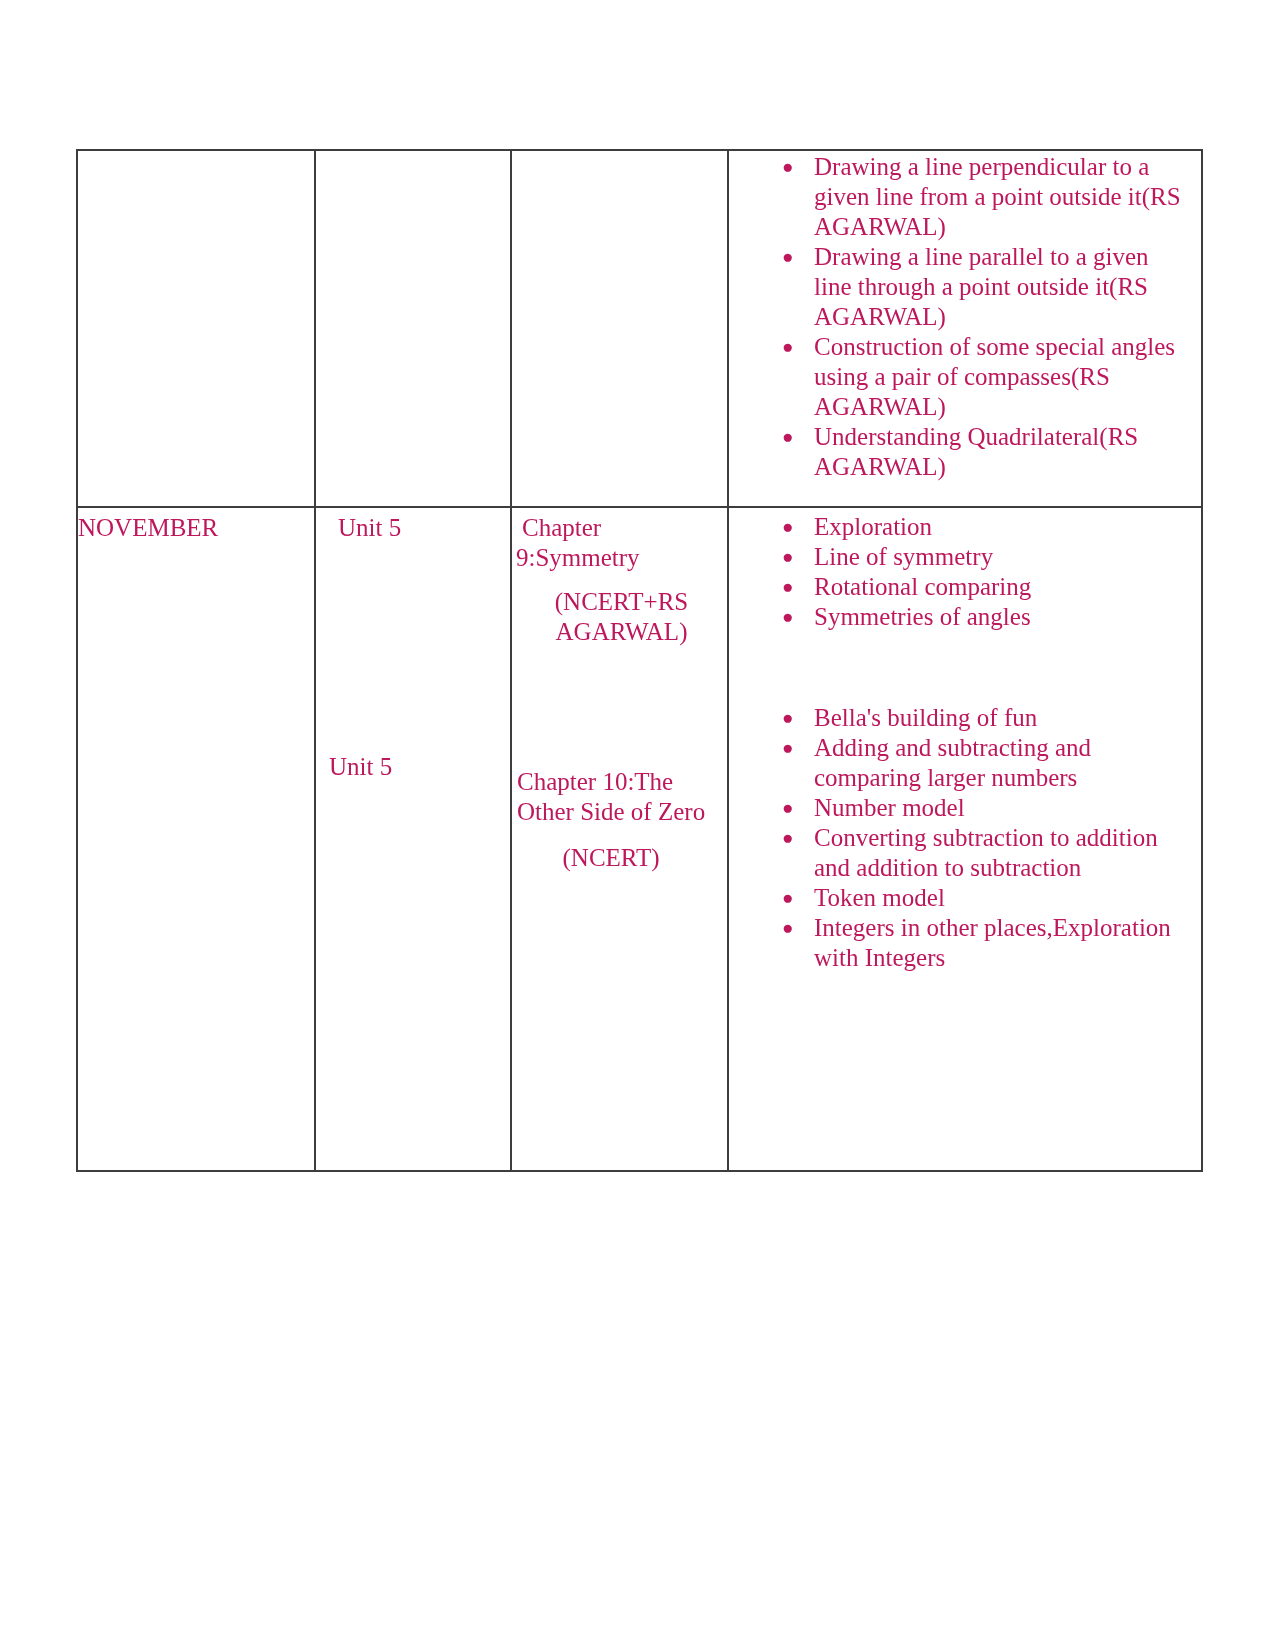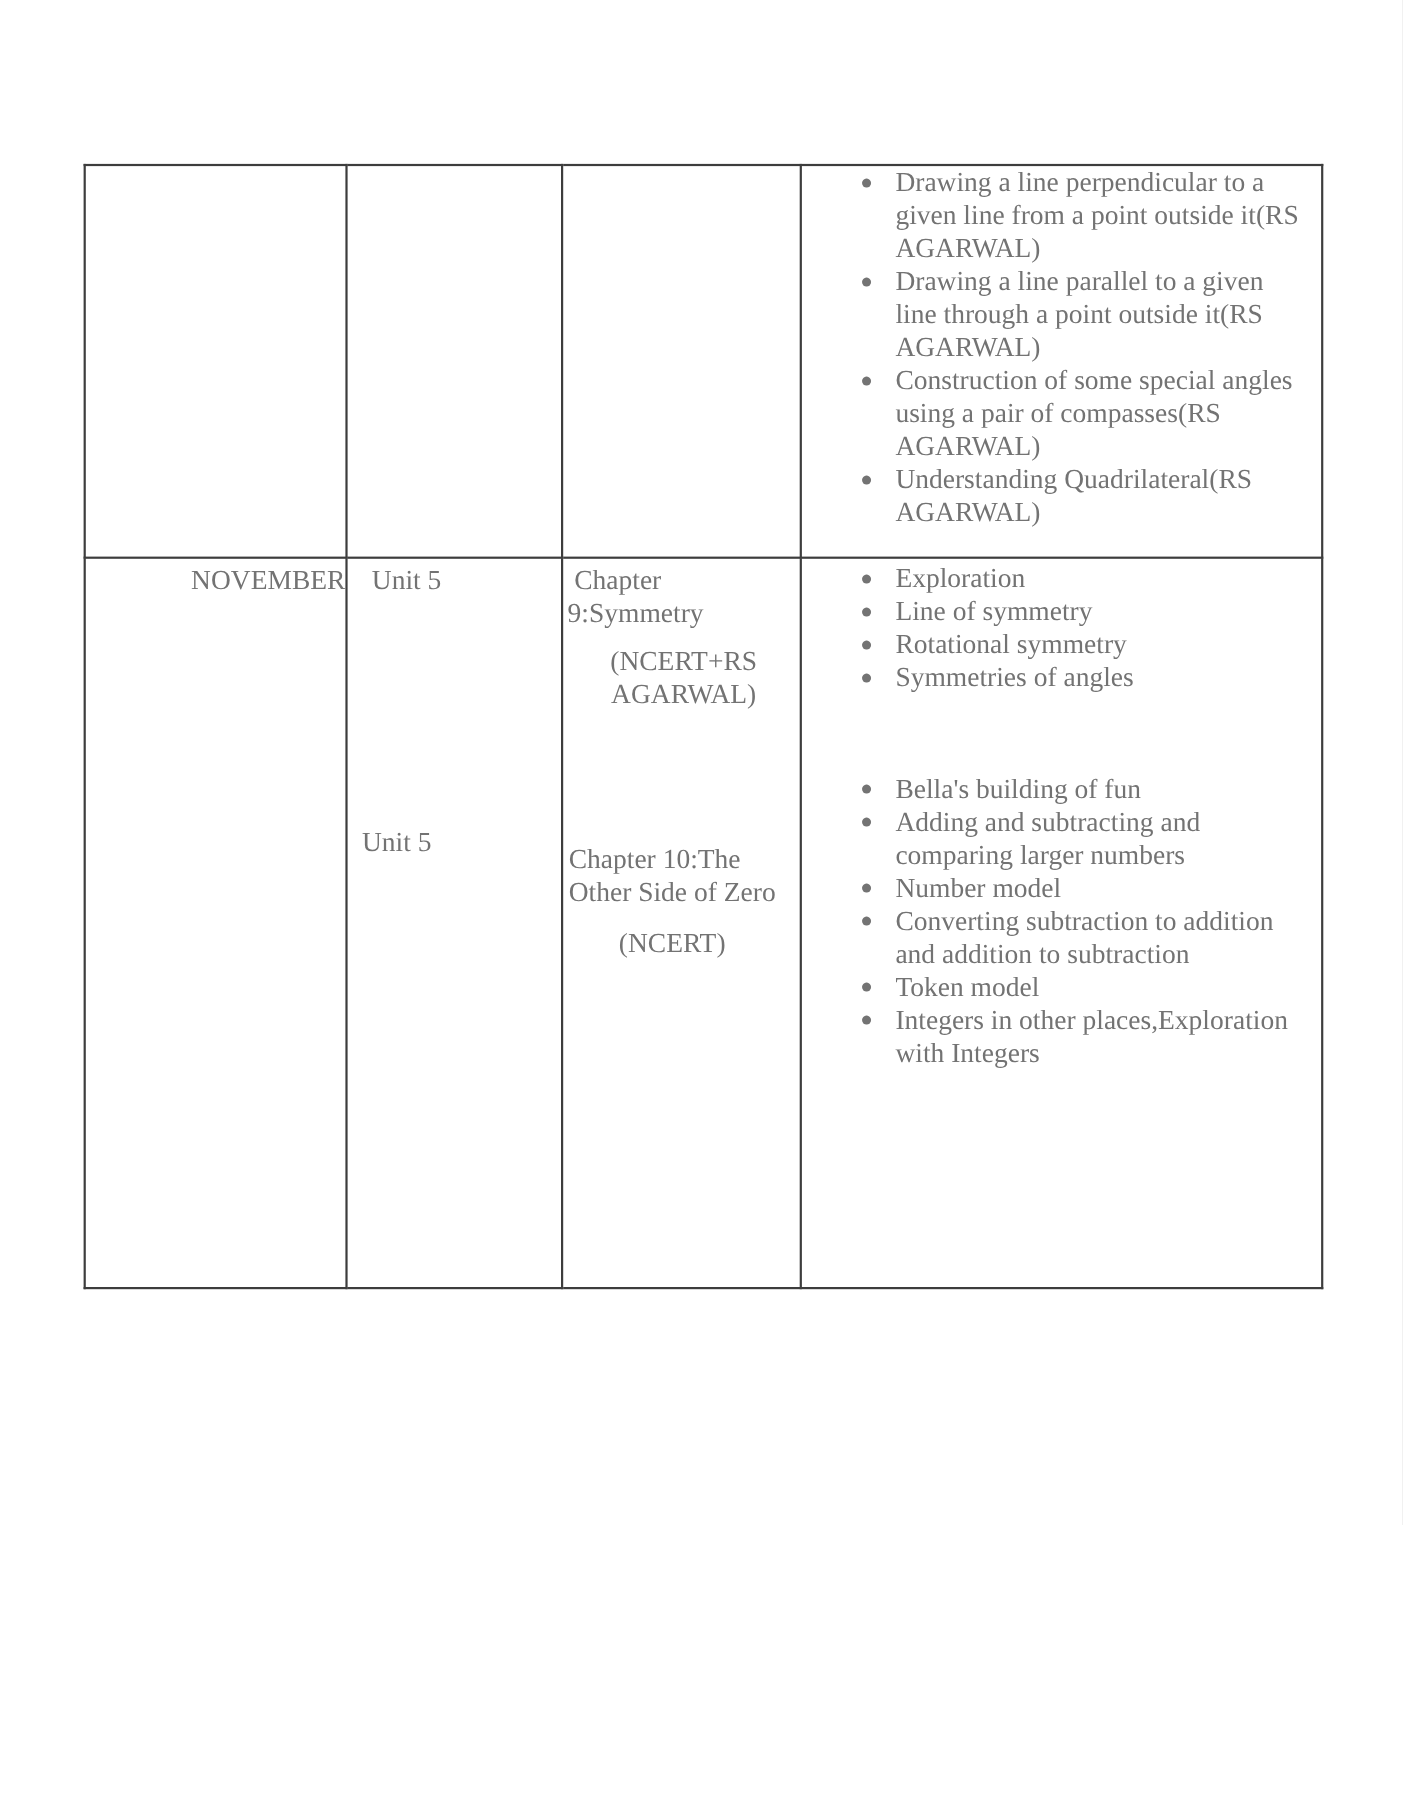--- a/index.html
+++ b/index.html
@@ -4,43 +4,42 @@
 <style>
   html,body { margin:0; padding:0; background:#e8e8e8; }
   .page {
     position:relative;
     width:1275px; height:1650px;
     margin:0 auto;
     background:#ffffff;
     font-family:"Liberation Serif", serif;
     font-size:25px;
     line-height:30px;
-    color:#737373;
+    color:#be185d;
     overflow:hidden;
   }
   table.syllabus {
     position:absolute;
     left:76px; top:149px;
     width:1125px;
     border-collapse:collapse;
     table-layout:fixed;
   }
   table.syllabus td {
     border:2px solid #3d3d3d;
     vertical-align:top;
     padding:0;
     position:relative;
   }
   tr.row-prev td { height:355px; }
   tr.row-nov  td { height:662px; }
 
   .month {
-    text-align:right;
+    text-align:left;
     padding-top:5px;
-    padding-left:48px;
   }
   .unit-1 { padding:5px 0 0 22px; }
   .unit-2 { position:absolute; top:244px; left:13px; }
 
   .chapter-block-1 { padding:5px 0 0 4px; }
   .chapter-block-2 { position:absolute; top:259px; left:5px; }
   .chapter-title { white-space:pre-line; text-indent:6px; }
   .chapter-block-2 .chapter-title { text-indent:0; }
   .chapter-source { white-space:pre-line; margin-top:14px;text-align:center; }
   .chapter-block-2 .chapter-source { margin-top:16px; }
@@ -119,21 +118,21 @@
         <div class="chapter-block-2">
           <div class="chapter-title">Chapter 10:The
 Other Side of Zero</div>
           <div class="chapter-source">(NCERT)</div>
         </div>
       </td>
       <td>
         <ul class="topics topics-group-1">
               <li>Exploration</li>
               <li>Line of symmetry</li>
-              <li>Rotational symmetry</li>
+              <li>Rotational comparing</li>
               <li>Symmetries of angles</li>
             </ul>
         <ul class="topics topics-group-2">
               <li>Bella's building of fun</li>
               <li>Adding and subtracting and
 comparing  larger numbers</li>
               <li>Number model</li>
               <li>Converting subtraction to addition
 and addition to subtraction</li>
               <li>Token model</li>

